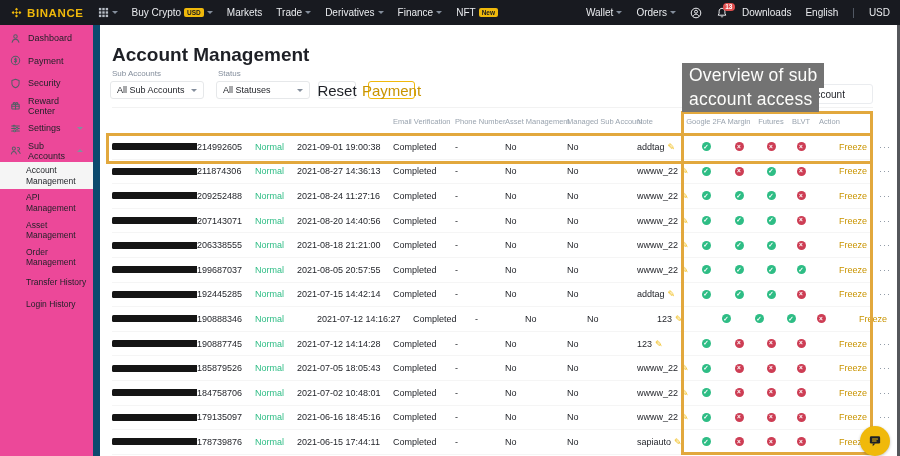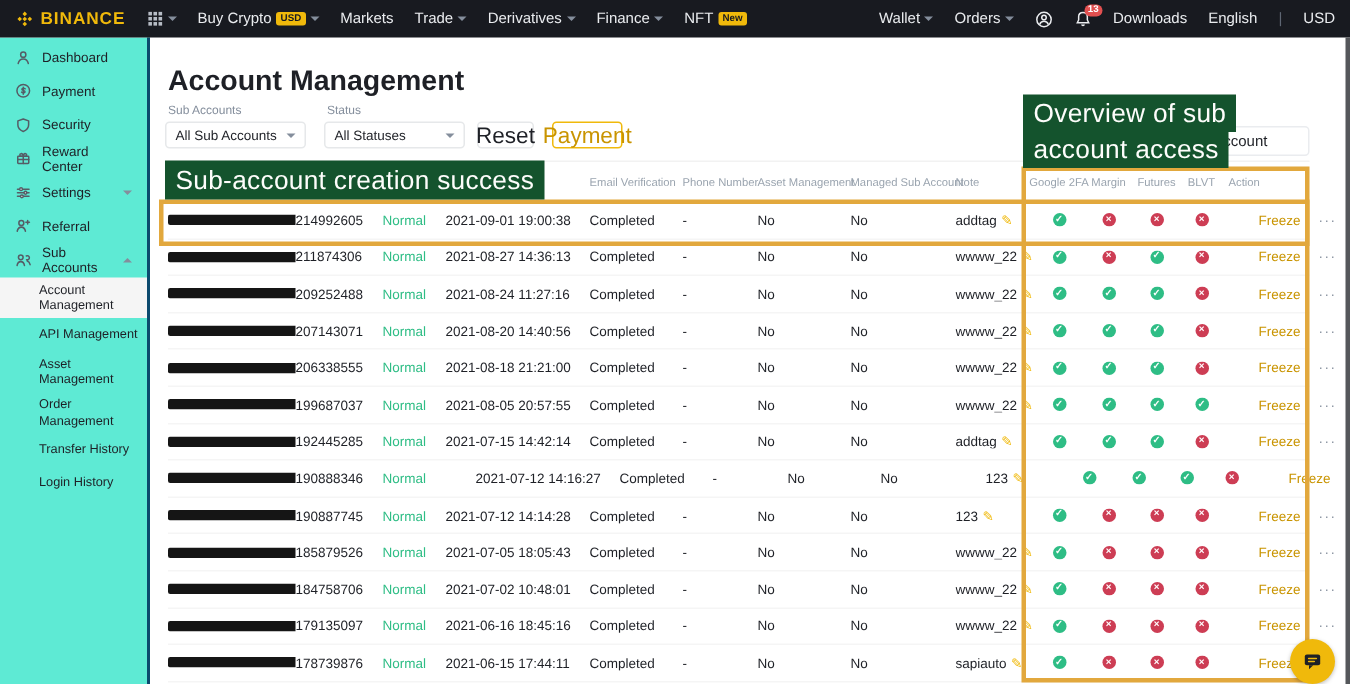--- a/index.html
+++ b/index.html
@@ -17,22 +17,22 @@
   .pill { background:#F0B90B; color:#181A20; font-size:6.5px; font-weight:bold; border-radius:2px; padding:1px 3px; }
   .caret-d { width:0; height:0; border-left:3px solid transparent; border-right:3px solid transparent; border-top:3.5px solid #848E9C; display:inline-block; }
   .caret-u { width:0; height:0; border-left:3px solid transparent; border-right:3px solid transparent; border-bottom:3.5px solid #848E9C; display:inline-block; }
   .nav-icon { display:inline-flex; align-items:center; }
   .bell-wrap { position:relative; }
   .badge { position:absolute; top:-4px; right:-7px; background:#E25050; color:#fff; font-size:6.5px;
     border-radius:6px; padding:0.5px 2.5px; font-weight:bold; }
   .nav-sep { color:#5E6673; font-size:10px; }
 
   
-  .sidebar { position:absolute; left:0; top:25px; width:100px; height:431px; background:#5eead4;
-    border-right:2px solid #0c4a6e; padding-top:2px; z-index:10; }
+  .sidebar { position:absolute; left:0; top:25px; width:100px; height:431px; background:#ec4899;
+    border-right:7px solid #0c4a6e; padding-top:2px; z-index:10; }
   .side-item { display:flex; align-items:center; gap:7px; height:22.5px; padding:0 10px; font-size:9px; color:#1E2026; cursor:pointer; }
   .side-item .lbl { flex:1; }
   .side-sub { margin-top:0; }
   .sub-item { display:flex; align-items:center; min-height:22px; padding:3px 6px 3px 26px; font-size:8.5px; color:#1E2026; cursor:pointer; line-height:1.25; }
   .sub-item.active { background:#F5F5F5; font-weight:500; }
   .icon-11 { width:11px; height:11px; flex:none; }
 
   
   .main { position:absolute; left:101px; top:25px; width:799px; height:431px; background:#fff; }
   .page-title { position:absolute; left:11px; top:19px; font-size:19px; font-weight:bold; color:#1E2026; }
@@ -60,21 +60,21 @@
   .dot { width:9px; height:9px; border-radius:50%; color:#fff; font-size:6.5px; font-weight:bold;
     display:inline-flex; align-items:center; justify-content:center; line-height:1; }
   .dot.yes { background:#2EBD85; }
   .dot.no { background:#CD3D54; }
   .freeze { color:#C99400; font-size:9px; cursor:pointer; }
   .more { color:#848E9C; font-size:9px; letter-spacing:1px; cursor:pointer; margin-left:auto; padding-right:2px; }
   .note-pencil { color:#F0B90B; font-size:9px; margin-left:3px; cursor:pointer; }
   .action-cell { display:flex; align-items:center; width:100%;margin-left:24px; }
 
   
-  .hl { position:absolute; background:#14532d; color:#FDFDFB; font-size:17.5px; font-weight:500;
+  .hl { position:absolute; background:#737373; color:#FDFDFB; font-size:17.5px; font-weight:500;
     display:flex; align-items:center; padding:12px 7px; z-index:50; letter-spacing:.2px; white-space:nowrap;text-align:right; }
   .ann-creation { left:110px; top:107px; height:26px; }
   .ann-ov1 { left:682px; top:63px; height:24.5px; }
   .ann-ov2 { left:682px; top:87.5px; height:24.5px; }
   .obox { position:absolute; border:3px solid #E2A83D; z-index:45; pointer-events:none; }
   .obox-row { left:106px; top:132.5px; width:767px; height:31px; }
   .obox-cols { left:681px; top:111px; width:192px; height:344px; }
 
   
   .chat-fab { position:absolute; left:860px; top:426px; width:30px; height:30px; border-radius:50%;
@@ -208,27 +208,20 @@
             <path d="M1.8 3.4h8.4M1.8 6h8.4M1.8 8.6h8.4"></path>
             <circle cx="4.4" cy="3.4" r="1" fill="#fff"></circle>
             <circle cx="7.6" cy="6" r="1" fill="#fff"></circle>
             <circle cx="5" cy="8.6" r="1" fill="#fff"></circle>
           </svg>
           <span class="lbl">Settings</span>
           <span class="caret-d"></span>
         </div>
         <div class="side-item">
           <svg viewBox="0 0 12 12" class="icon-11" fill="none" stroke="#555D66" stroke-width="1.1" stroke-linecap="round" stroke-linejoin="round">
-            <circle cx="4.6" cy="4" r="1.8"></circle>
-            <path d="M1.6 10c.4-2 1.6-3 3-3s2.6 1 3 3M9.2 2.2v2.6M7.9 3.5h2.6"></path>
-          </svg>
-          <span class="lbl">Referral</span>
-        </div>
-        <div class="side-item">
-          <svg viewBox="0 0 12 12" class="icon-11" fill="none" stroke="#555D66" stroke-width="1.1" stroke-linecap="round" stroke-linejoin="round">
             <circle cx="4.2" cy="3.9" r="1.7"></circle>
             <path d="M1.5 9.8c.4-1.9 1.5-2.8 2.7-2.8s2.3.9 2.7 2.8M8.2 2.9a1.5 1.5 0 1 1 .2 2.7M8.9 6.6c1.1.3 1.8 1.2 2.1 2.6"></path>
           </svg>
           <span class="lbl">Sub Accounts</span>
           <span class="caret-u"></span>
         </div>
       </div>
     <div class="side-sub" id="sidebar-subitems">
         <div class="sub-item active">Account Management</div>
         <div class="sub-item">API Management</div>
@@ -655,21 +648,20 @@
             </div>
             <div class="td action-cell" style="width: 57px; flex: 0 0 auto;">
               <span class="freeze">Freeze</span>
               <span class="more">···</span>
             </div>
           </div>
         </div>
     </div>
   </div>
 
-  <div class="hl ann-creation">Sub-account creation success</div>
   <div class="hl ann-ov1">Overview of sub</div>
   <div class="hl ann-ov2">account access</div>
   <div class="obox obox-cols"></div>
   <div class="obox obox-row"></div>
 
   <div class="chat-fab">
     <svg width="14" height="14" viewBox="0 0 12 12">
       <rect x="1.6" y="2" width="8.8" height="6.2" rx="1.2" fill="#1E2026"></rect>
       <path d="M4 8.2v2.2l2.4-2.2z" fill="#1E2026"></path>
       <path d="M3.8 4.3h4.4M3.8 6h3.2" stroke="#F0B90B" stroke-width=".9" stroke-linecap="round"></path>

